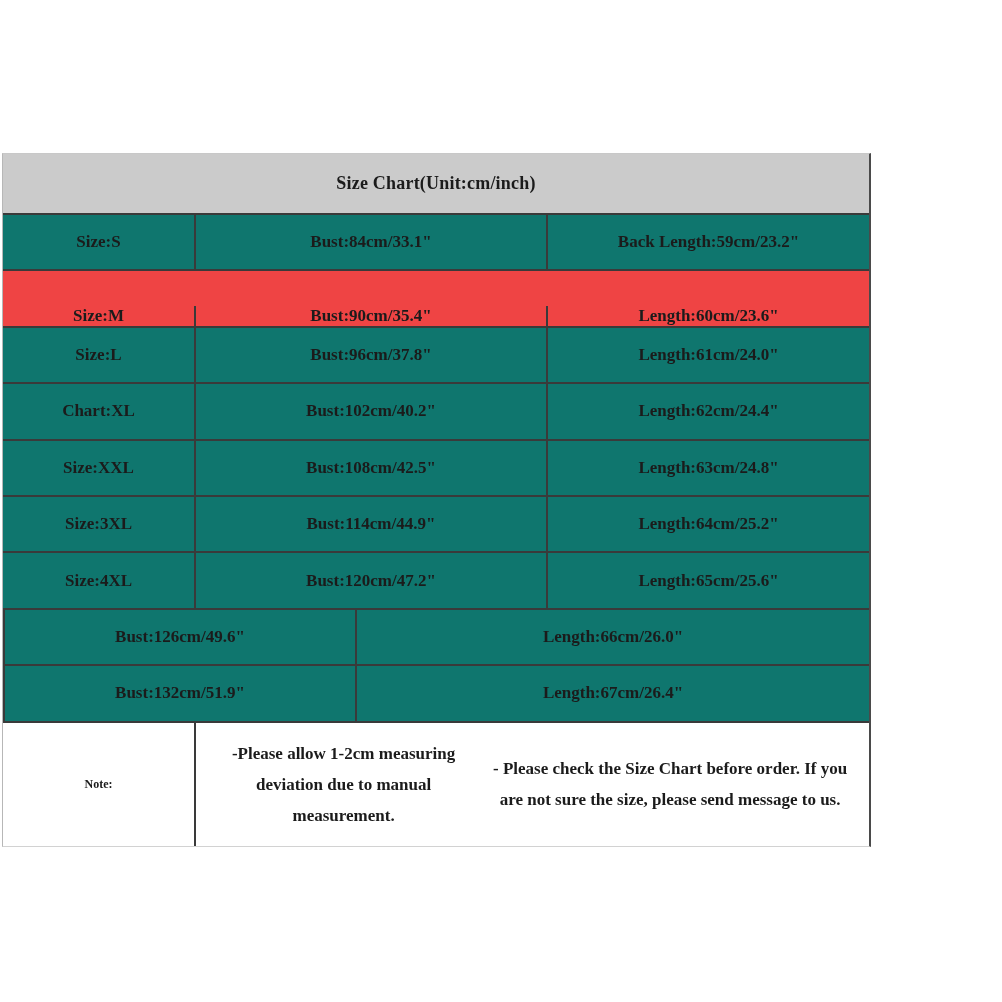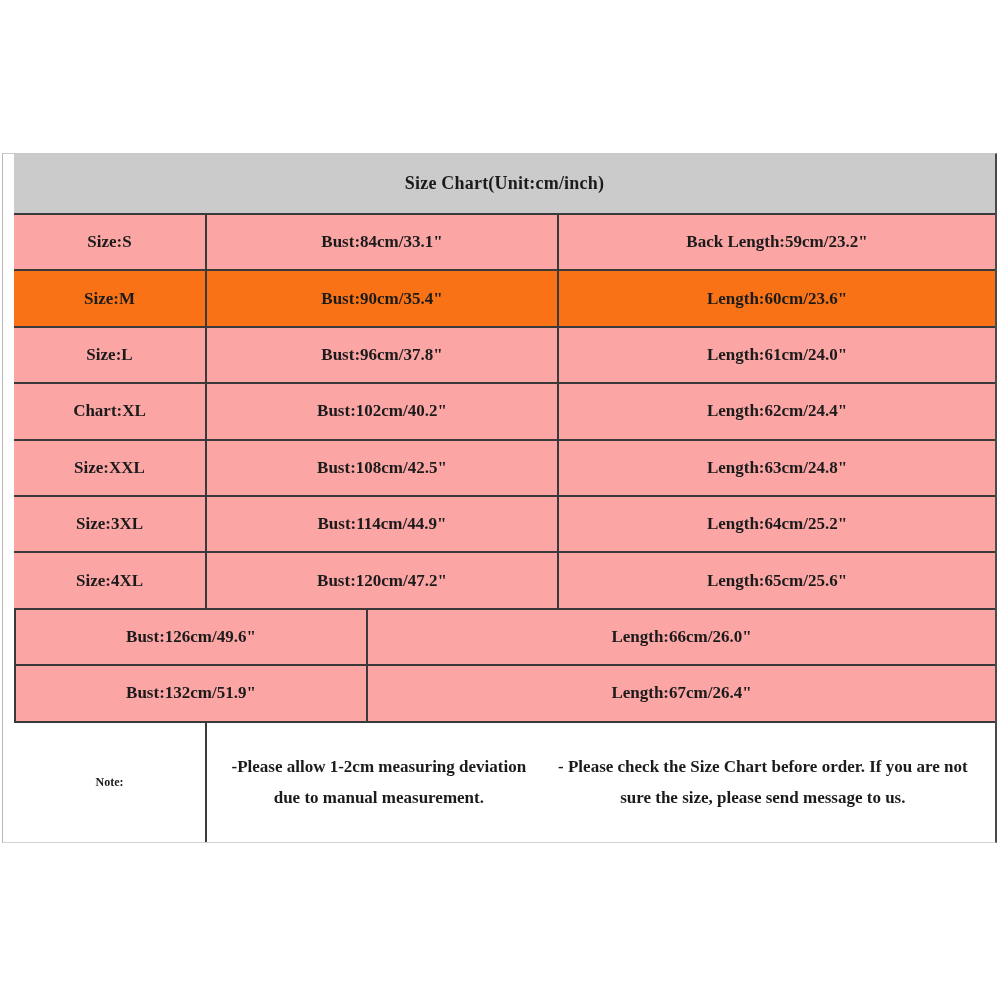--- a/index.html
+++ b/index.html
@@ -1,38 +1,37 @@
 <!DOCTYPE html>
 <html><head>
 <meta charset="utf-8">
 <style>
   * { margin:0; padding:0; box-sizing:border-box; }
   html,body { width:1002px; height:1002px; background:#ffffff; overflow:hidden; }
   body { font-family:"Liberation Serif", serif; font-weight:bold; color:#1b1b1b; }
 
   .size-table {
-    position:absolute; left:2px; top:153px; width:995px;
+    position:absolute; left:2px; top:153px; width:869px;
     border-left:1px solid #b7b7b7;
     border-top:1px solid #c8c8c8;
     border-right:2px solid #4a4a4a;
     border-bottom:1px solid #d2d2d2;
-    padding-left:11px;
   }
 
   .t-row { display:flex; border-top:2px solid #3a3a3a; }
   .t-row.first { border-top:none; }
 
   .title-row {
     height:59px; background:#cbcbcb;
     display:flex; align-items:center; justify-content:center;
     font-size:18px; letter-spacing:0.2px;
   }
 
-  .data-row { height:56.4px; background:#fca5a5; }
-  .data-row.white { background:#f97316; }
+  .data-row { height:56.4px; background:#0f766e; }
+  .data-row.white { background:#ef4444;align-items:flex-end; }
 
   .cell {
     display:flex; align-items:center; justify-content:center;
     font-size:17px; text-align:center;
   }
   .c1 { width:191px; }
   .c2 { width:352px; border-left:2px solid #3a3a3a; }
   .c3 { flex:1; border-left:2px solid #3a3a3a; }
 
   .note-row { background:#ffffff; }

